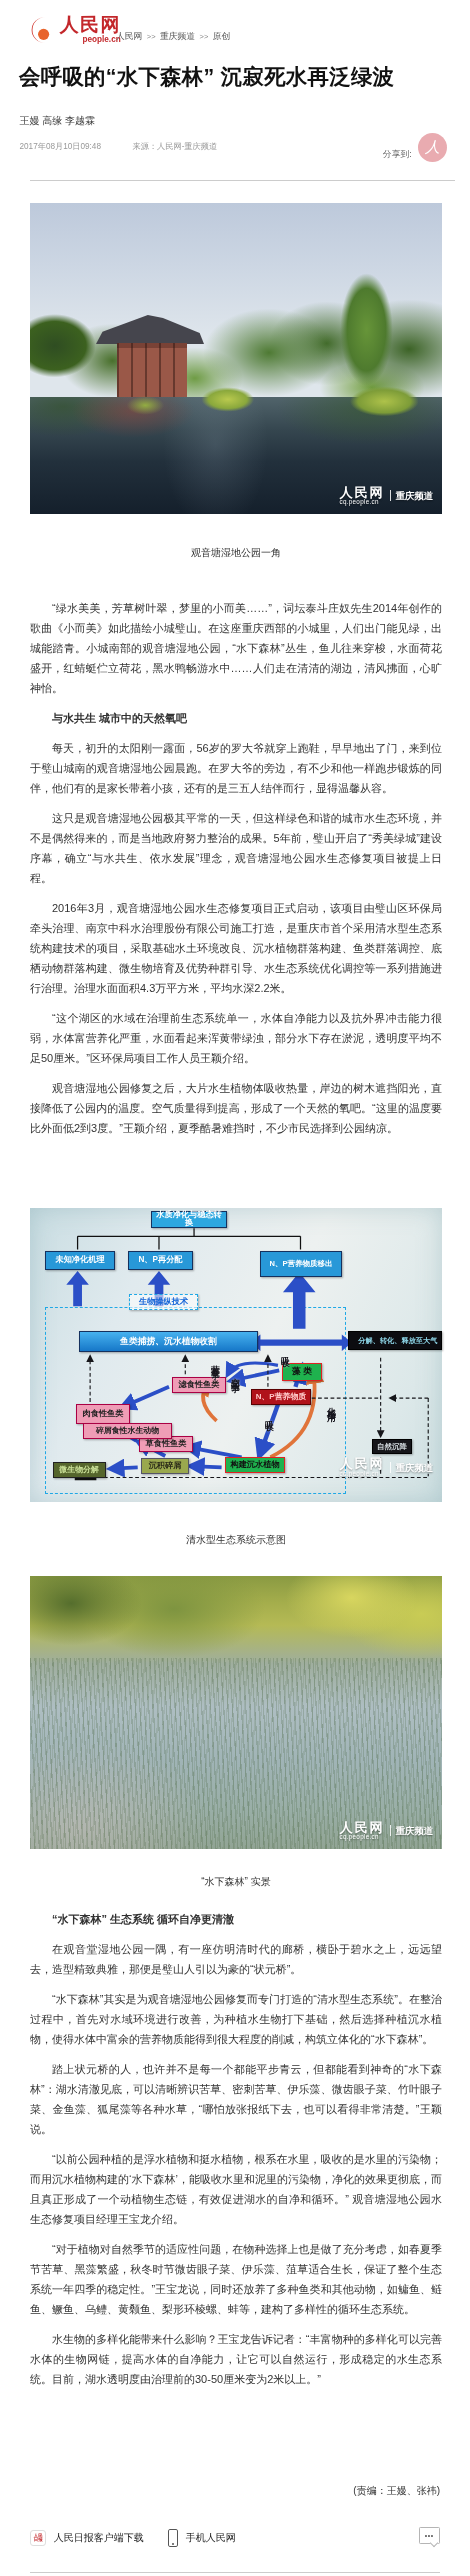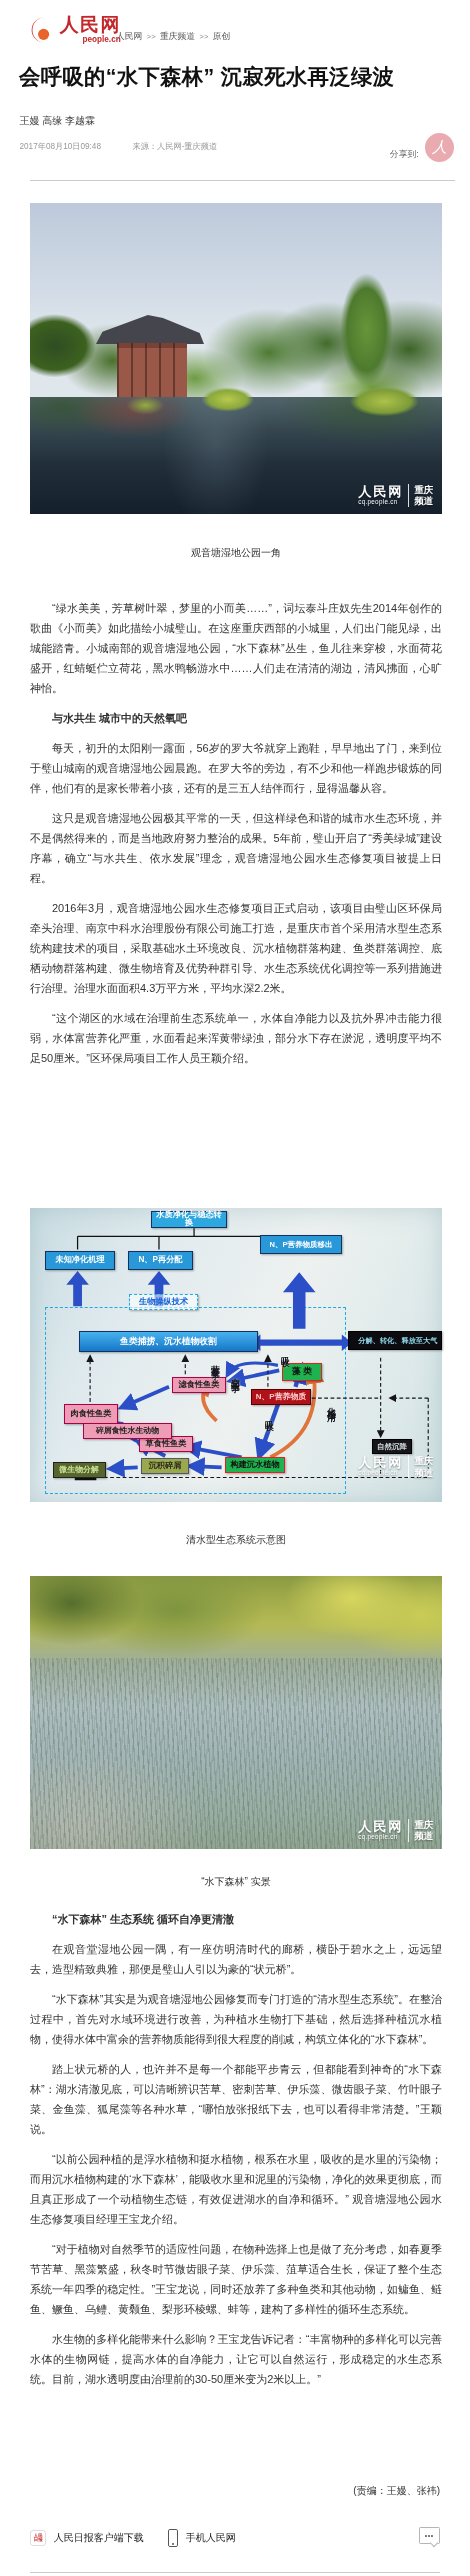--- a/index.html
+++ b/index.html
@@ -12,21 +12,21 @@
   .logo-text { display:flex; flex-direction:column; align-items:flex-start; line-height:1; }
   .logo-cn { font-size:19px; font-weight:bold; color:#c3272b; letter-spacing:1.3px; font-family:"DejaVu Serif","Liberation Serif",serif; }
   .logo-en { font-size:8.2px; font-weight:bold; color:#c3272b; margin-top:1.9px; align-self:flex-end; }
   .breadcrumb { position:absolute; left:116px; top:31px; font-size:8.8px; color:#555;text-align:right; }
   .breadcrumb a { color:#555; text-decoration:none; cursor:pointer; }
   .breadcrumb .sep { color:#888; margin:0 4.4px; font-size:7.5px; }
 
   
   .title { position:absolute; left:19px; top:63px; width:434px; font-size:21.4px; line-height:29px; font-weight:bold; color:#111; letter-spacing:0.3px; }
   .authors { position:absolute; left:19.5px; top:114px; font-size:10px; color:#404040; }
-  .meta { position:absolute; left:19.5px; top:133px; right:16px; height:34px; font-size:8.2px; color:#999; }
+  .meta { position:absolute; left:19.5px; top:133px; right:23px; height:34px; font-size:8.2px; color:#999; }
   .meta-date { position:absolute; left:0; top:7.5px; }
   .meta-source { position:absolute; left:113px; top:7.5px; }
   .share-wrap { position:absolute; right:0; top:0; display:flex; align-items:center; gap:6.3px; }
   .share-label { font-size:8.8px; color:#666; margin-top:14px; }
   .share-circle { width:29px; height:29px; border-radius:50%; background:#e9abb0; display:flex; align-items:center; justify-content:center; cursor:pointer; }
   .share-glyph { color:#fff; font-size:15px; font-family:"DejaVu Serif","Liberation Serif",serif; font-style:italic; }
   .rule-top { position:absolute; left:30px; right:15px; top:180px; border-top:0.6px solid #ccc; }
   .rule-bottom { position:absolute; left:30px; right:30px; top:2572px; border-top:0.6px solid #ccc; }
 
   
@@ -78,41 +78,41 @@
   .photo2::after { content:""; position:absolute; left:0; top:30%; width:100%; height:70%;
     background:repeating-linear-gradient(86deg, rgba(58,88,48,.22) 0 1.3px, rgba(0,0,0,0) 1.3px 4.4px),
       repeating-linear-gradient(94deg, rgba(72,100,55,.15) 0 1.3px, rgba(0,0,0,0) 1.3px 5.7px); }
 
   
   .wm { position:absolute; right:8.8px; bottom:7.5px; display:flex; align-items:center; gap:5px;
     color:#fff; text-shadow:0 0.6px 1.9px rgba(0,0,0,.4); font-weight:bold; z-index:9; }
   .wm-mid { display:flex; flex-direction:column; line-height:1.05; }
   .wm-site { font-size:13.2px; letter-spacing:1.9px; font-family:"DejaVu Serif","Liberation Serif",serif; }
   .wm-url { font-size:6.3px; font-weight:normal; letter-spacing:0.3px; }
-  .wm-right { display:flex; flex-direction:column; font-size:9.4px; line-height:1.2; padding-left:5px; border-left:0.6px solid rgba(255,255,255,.85); }
+  .wm-right { display:flex; flex-direction:row; font-size:9.4px; line-height:1.2; padding-left:5px; border-left:0.6px solid rgba(255,255,255,.85); }
 
   
   .diagram { position:absolute; left:30px; top:1208px; width:412px; height:294px;
     background:linear-gradient(115deg,#c9dde2 0%,#e0eaee 25%,#edf1f0 55%,#dce8e9 85%,#cfe0e2 100%);
     box-shadow:inset 0 0 25px rgba(120,160,170,.35); }
   .d-arrows { position:absolute; left:0; top:0; z-index:2; pointer-events:none; }
   .d-bound { position:absolute; left:15px; top:99px; width:301px; height:187px; border:1.3px dashed #1fa8e6; z-index:1; }
   .d-box { position:absolute; z-index:3; display:flex; align-items:center; justify-content:center; text-align:center;
     font-weight:bold; font-size:8.2px; line-height:1.05; color:#fff; border:0.6px solid #15315e; box-shadow:0.6px 1.3px 1.9px rgba(0,0,0,.3); padding:0.6px 1.3px; }
   .d-lbl { position:absolute; z-index:4; writing-mode:vertical-rl; font-weight:bold; font-size:8.8px; color:#14141c; letter-spacing:1.9px; text-shadow:0 0 1.9px rgba(255,255,255,.7); }
   .db-top       { left:121px; top:2.5px;   width:76px; height:17.6px; background:#2da7e0; }
   .db-unknown   { left:15px;  top:43px;  width:70px; height:19px; background:#2898d8; }
   .db-redis     { left:98px; top:43px;  width:65px; height:19px; background:#2898d8; }
-  .db-removal   { left:230px; top:27px;  width:82px; height:19px; background:#2898d8; font-size:7.5px; }
+  .db-removal   { left:230px; top:43px;  width:82px; height:26px; background:#2898d8; font-size:7.5px; }
   .db-bio       { left:99px; top:86px; width:69px; height:16.3px; background:rgba(255,255,255,.55); border:1.3px dashed #1fa8e6; color:#1565d8; }
   .db-harvest   { left:49px;  top:123px; width:179px; height:21.4px; background:linear-gradient(180deg,#47b2ef,#1677c8); font-size:8.8px; }
   .db-atm       { left:318px; top:123px; width:94px; height:19px; background:#0c0c10; color:#8fd8ea; font-size:7.2px; border-color:#000;padding-left:7px; }
   .db-filter    { left:142px; top:169px; width:54px;  height:16.3px; background:#ef9db6; color:#222; border-color:#a04; }
   .db-algae     { left:252px; top:155px; width:40px;  height:17.6px; background:#1fb24e; color:#111; border:1.3px solid #e02222; font-size:8.8px; }
-  .db-carn      { left:34px;  top:196px; width:54px;  height:20px; background:#ef9db6; color:#222; border-color:#a04; }
+  .db-carn      { left:46px;  top:196px; width:54px;  height:20px; background:#ef9db6; color:#222; border-color:#a04; }
   .db-herb      { left:109px; top:228px; width:54px;  height:16.3px; background:#ef9db6; color:#222; border-color:#a04; }
   .db-np        { left:221px; top:181px; width:60px;  height:16.3px; background:#b0121a; color:#ffc9c9; font-size:7.9px; border-color:#5a0000; }
   .db-detritus  { left:53px;  top:215px; width:89px; height:16.3px; background:#ef9db6; color:#222; font-size:7.9px; border-color:#a04; }
   .db-microbe   { left:22.6px;  top:254px; width:53px;  height:16.3px; background:#55652c; color:#cde39a; font-size:7.9px; border-color:#222; }
   .db-sediment  { left:111px; top:250px; width:48px;  height:16.3px; background:#9aa84e; color:#2a2a18; border-color:#556; }
   .db-submerged { left:195px; top:249px; width:60px;  height:16px; background:#1fb24e; color:#111; border:1.3px solid #e02222; }
   .db-settle    { left:342px; top:231px; width:40px;  height:15px; background:#16161a; color:#cfd6da; font-size:7.5px; border-color:#000; }
   .dl-nutrition { left:180px; top:150px; }
   .dl-space     { left:200px; top:163px; }
   .dl-absorb1   { left:250px; top:141px; }
@@ -202,20 +202,21 @@
   </div>
   <div class="figcap cap1">观音塘湿地公园一角</div>
 
   <div class="textblock tb1">
     <p style="margin-top:7.5px">“绿水美美，芳草树叶翠，梦里的小而美……”，词坛泰斗庄奴先生2014年创作的歌曲《小而美》如此描绘小城璧山。在这座重庆西部的小城里，人们出门能见绿，出城能踏青。小城南部的观音塘湿地公园，“水下森林”丛生，鱼儿往来穿梭，水面荷花盛开，红蜻蜓伫立荷花，黑水鸭畅游水中……人们走在清清的湖边，清风拂面，心旷神怡。</p>
     <p class="section-head">与水共生 城市中的天然氧吧</p>
     <p>每天，初升的太阳刚一露面，56岁的罗大爷就穿上跑鞋，早早地出了门，来到位于璧山城南的观音塘湿地公园晨跑。在罗大爷的旁边，有不少和他一样跑步锻炼的同伴，他们有的是家长带着小孩，还有的是三五人结伴而行，显得温馨从容。</p>
     <p>这只是观音塘湿地公园极其平常的一天，但这样绿色和谐的城市水生态环境，并不是偶然得来的，而是当地政府努力整治的成果。5年前，璧山开启了“秀美绿城”建设序幕，确立“与水共生、依水发展”理念，观音塘湿地公园水生态修复项目被提上日程。</p>
     <p>2016年3月，观音塘湿地公园水生态修复项目正式启动，该项目由璧山区环保局牵头治理、南京中科水治理股份有限公司施工打造，是重庆市首个采用清水型生态系统构建技术的项目，采取基础水土环境改良、沉水植物群落构建、鱼类群落调控、底栖动物群落构建、微生物培育及优势种群引导、水生态系统优化调控等一系列措施进行治理。治理水面面积4.3万平方米，平均水深2.2米。</p>
     <p>“这个湖区的水域在治理前生态系统单一，水体自净能力以及抗外界冲击能力很弱，水体富营养化严重，水面看起来浑黄带绿浊，部分水下存在淤泥，透明度平均不足50厘米。”区环保局项目工作人员王颖介绍。</p>
+    <p>观音塘湿地公园修复之后，大片水生植物体吸收热量，岸边的树木遮挡阳光，直接降低了公园内的温度。空气质量得到提高，形成了一个天然的氧吧。“这里的温度要比外面低2到3度。”王颖介绍，夏季酷暑难挡时，不少市民选择到公园纳凉。</p>
   </div>
 
   <div class="diagram">
     <div class="d-bound"></div>
     <svg class="d-arrows" width="412" height="294" viewBox="0 0 658 467" preserveAspectRatio="none">
       <defs>
         <marker id="mB" markerWidth="5" markerHeight="5" refX="3.5" refY="2.5" orient="auto">
             <path d="M0,0 L5,2.5 L0,5 z" fill="#2b4fc7"></path>
           </marker>
         <marker id="mK" markerWidth="7" markerHeight="7" refX="5" refY="3.5" orient="auto">

